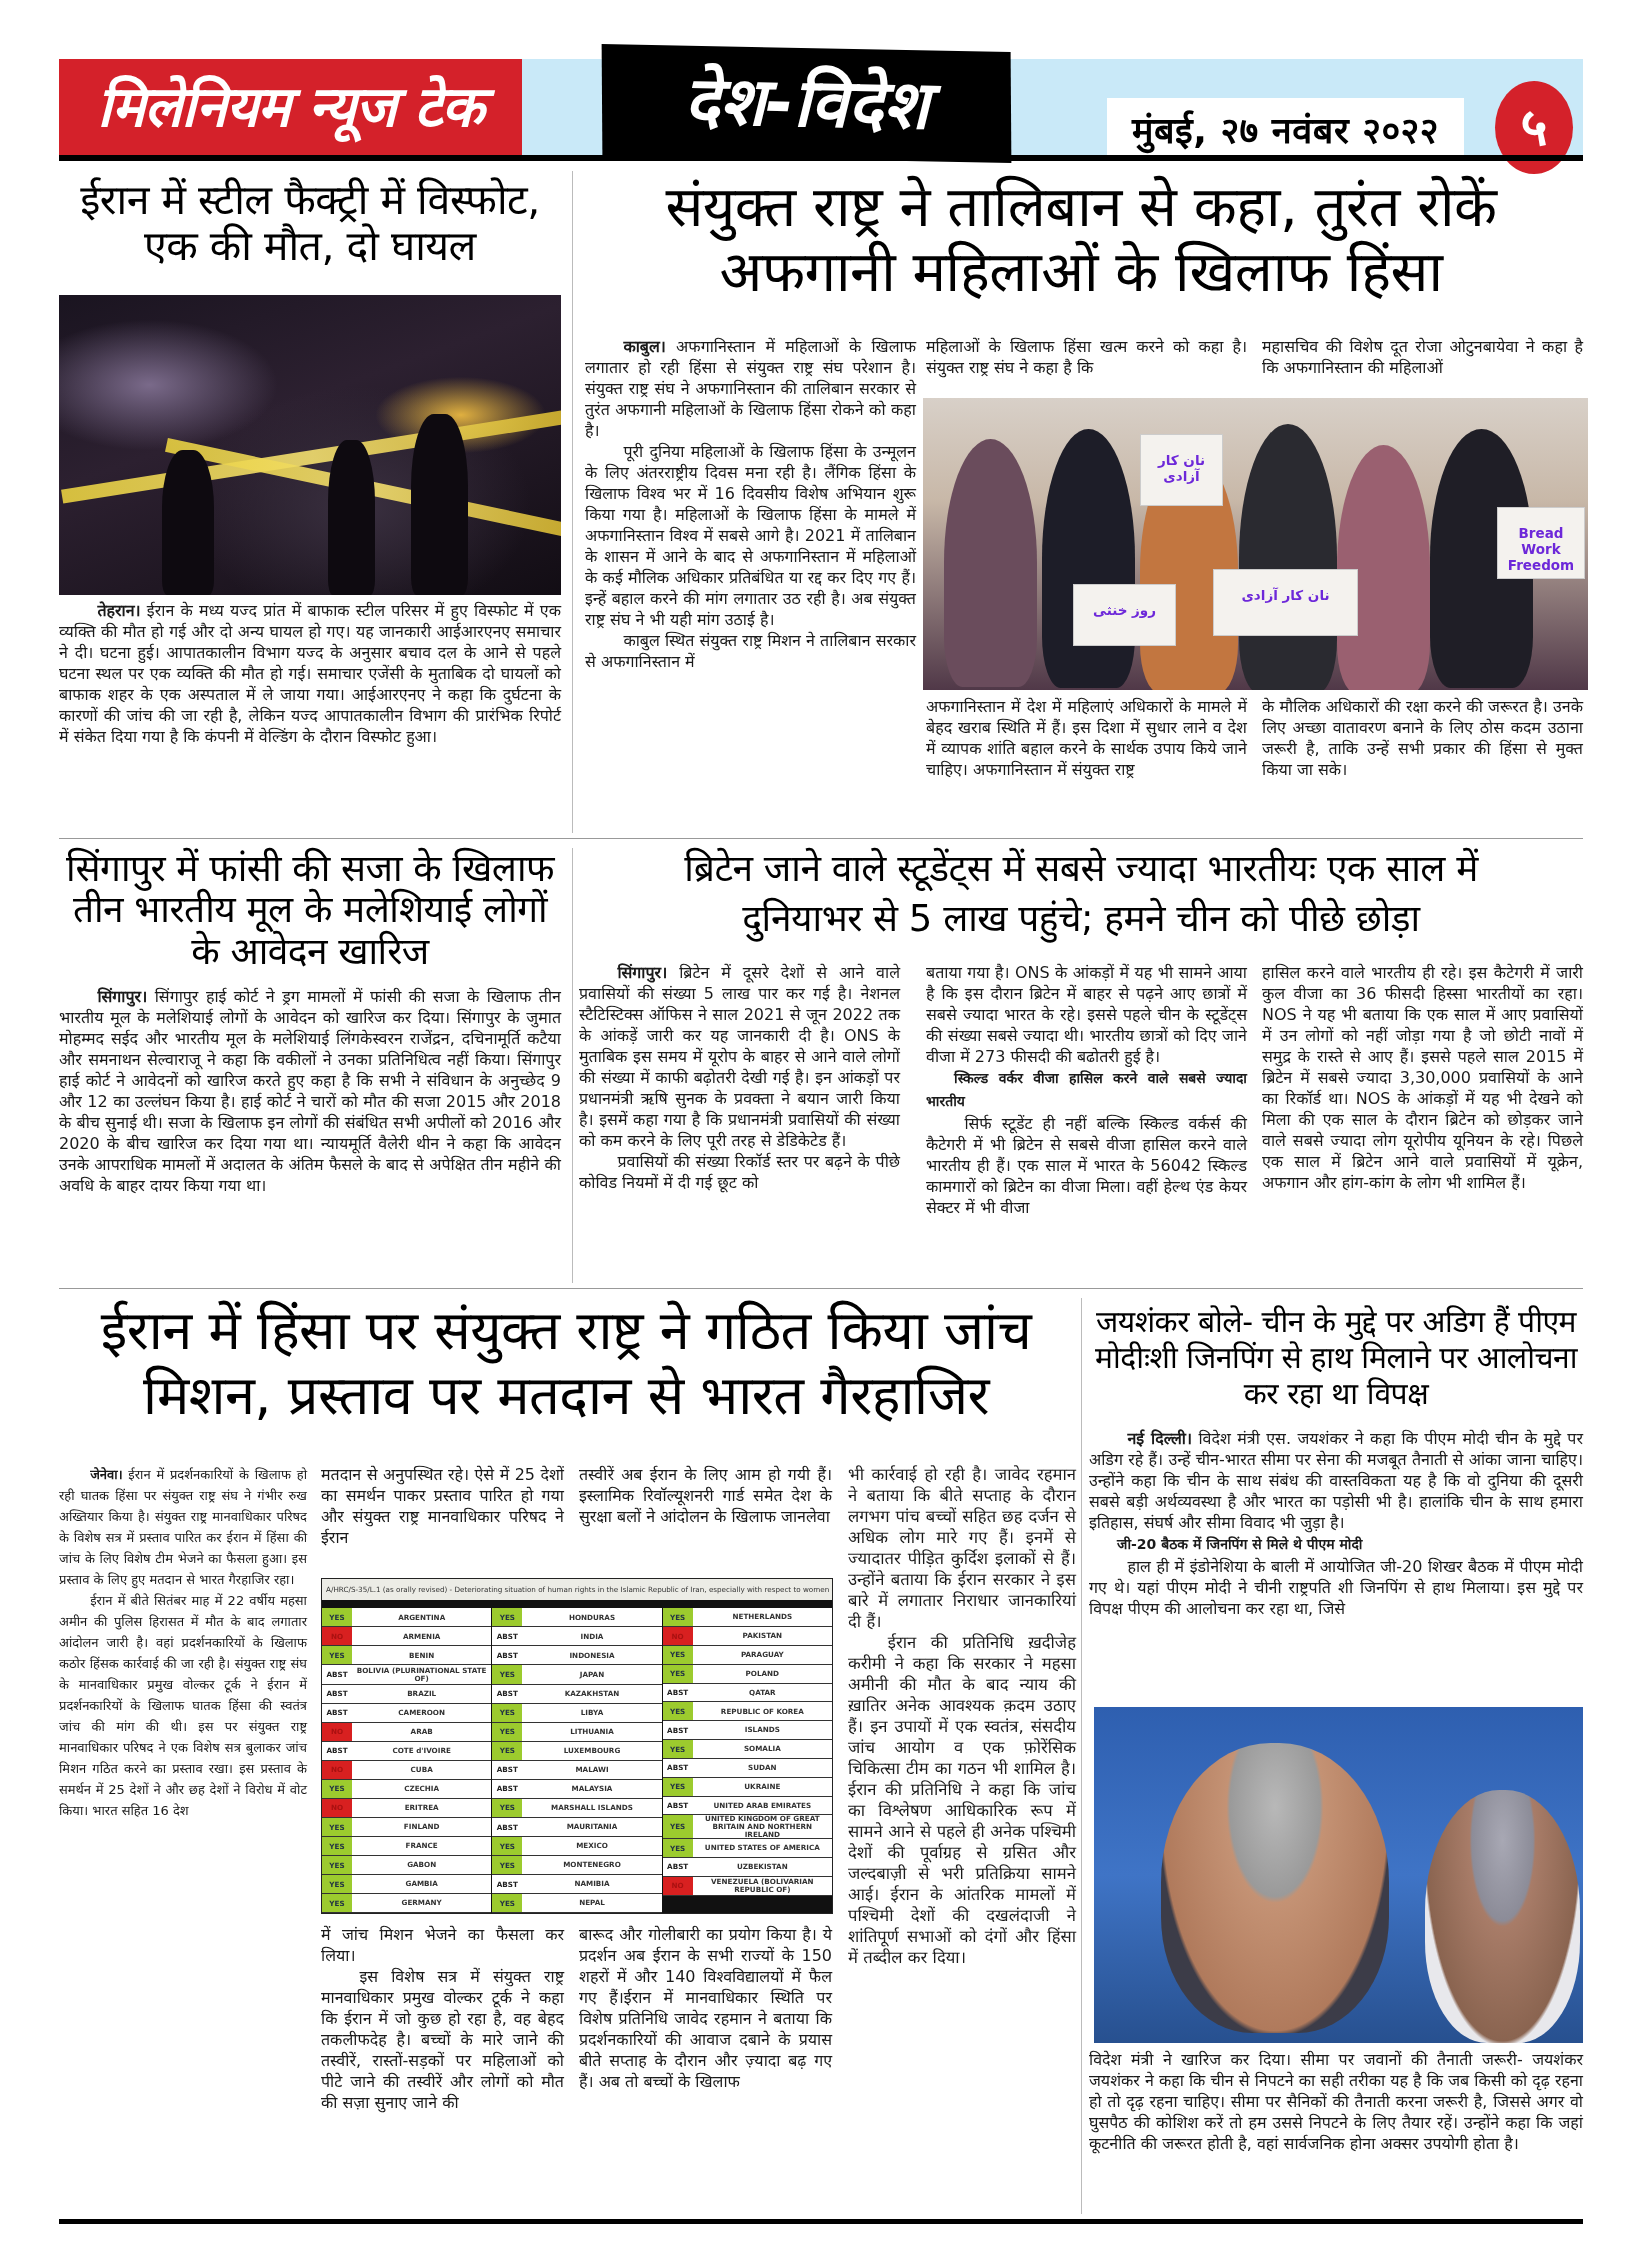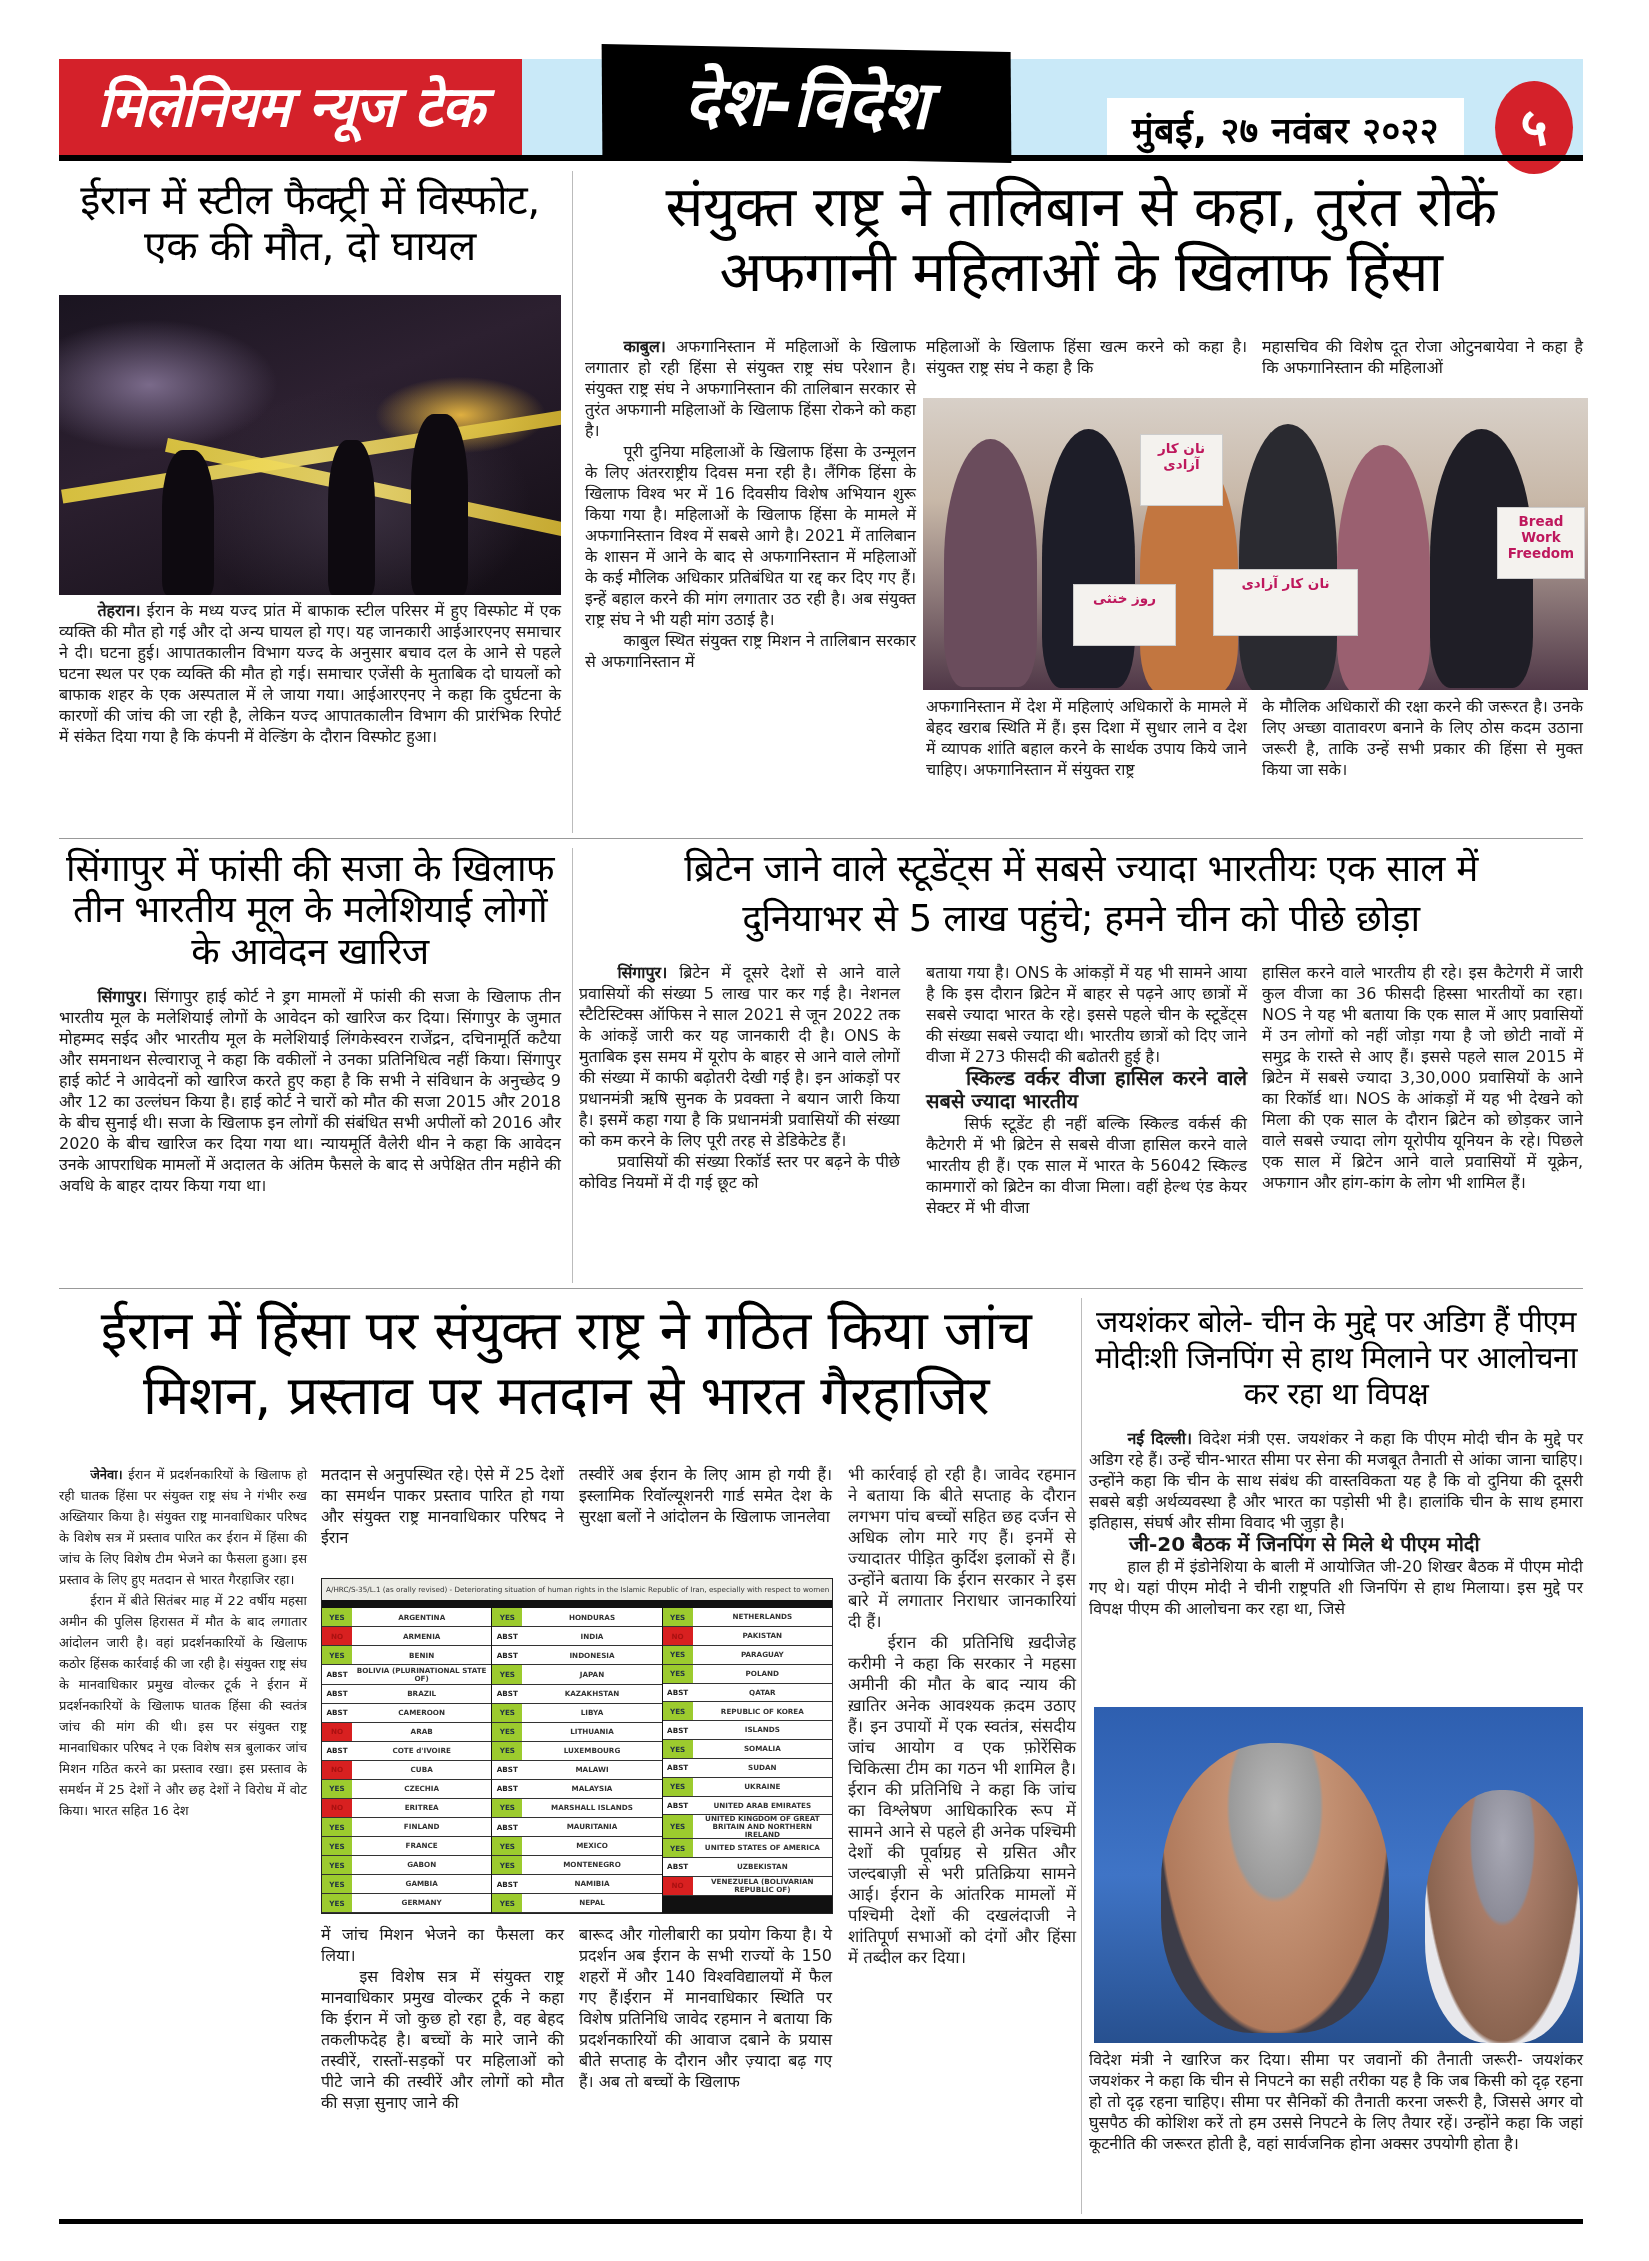--- a/index.html
+++ b/index.html
@@ -19,33 +19,33 @@
 
 .hl{font-weight:normal;text-align:center;color:#000;line-height:1.12;letter-spacing:-0.5px}
 .h-main{font-size:56px}
 .h-sub{font-size:42px}
 .h-small{font-size:34px}
 
 .txt{font-size:16px;line-height:21px;text-align:justify;color:#1a1a1a}
 .txt p{text-indent:2.4em}
 .txt p.noind{text-indent:0}
 .txt b{font-weight:bold}
-.subhd{font-weight:bold;font-size:20px;line-height:23px;text-indent:2em}
+.subhd{font-weight:bold;font-size:14px;line-height:23px;text-indent:2em}
 
 .photo{overflow:hidden}
 #photo-iran{background:
  radial-gradient(ellipse at 18% 30%, #7a6a8a 0%, transparent 22%),
  radial-gradient(ellipse at 80% 40%, #e0b040 0%, transparent 15%),
  radial-gradient(ellipse at 60% 70%, #3a3040 0%, transparent 40%),
  linear-gradient(160deg,#1a1420 0%,#2c2030 40%,#120d14 100%)}
 #photo-iran .tape{position:absolute;height:13.5px;background:linear-gradient(90deg,#e8d040,#f4e070,#d8b830);opacity:.9}
 #photo-iran .fig{position:absolute;border-radius:40% 40% 10% 10%;background:#0e0a10}
 #photo-afghan{background:linear-gradient(180deg,#d8d0c8 0%,#c8b8a8 35%,#503848 100%)}
 #photo-afghan .p{position:absolute;border-radius:50% 50% 20% 20%}
-#photo-afghan .card{position:absolute;background:#f4f2ee;border:1px solid #ccc;color:#be185d;font-size:13.5px;font-weight:bold;text-align:center;padding-top:5px}
+#photo-afghan .card{position:absolute;background:#f4f2ee;border:1px solid #ccc;color:#6d28d9;font-size:13.5px;font-weight:bold;text-align:center;padding-top:17px}
 #photo-jai{background:linear-gradient(180deg,#2e5fb0 0%,#3f74c6 50%,#27508f 100%)}
 #photo-jai .head{position:absolute;border-radius:48% 48% 40% 40%}
 
 #vote{border:1.6px solid #222;background:#f4f4ee}
 #vote .cap{height:21px;font-size:7.2px;line-height:21px;padding-left:4.1px;color:#333;white-space:nowrap;overflow:hidden;background:#ecece6}
 #vote .bar{height:8.3px;background:#111}
 #vote .cols{display:flex;height:calc(100% - 29px)}
 #vote .col{flex:1;display:flex;flex-direction:column;border-right:1.6px solid #111}
 #vote .col:last-child{border-right:none}
 #vote .row{flex:1;display:flex;border-bottom:1.6px solid #333;background:#fff;font-size:7.2px;font-weight:bold;color:#333;align-items:stretch}

